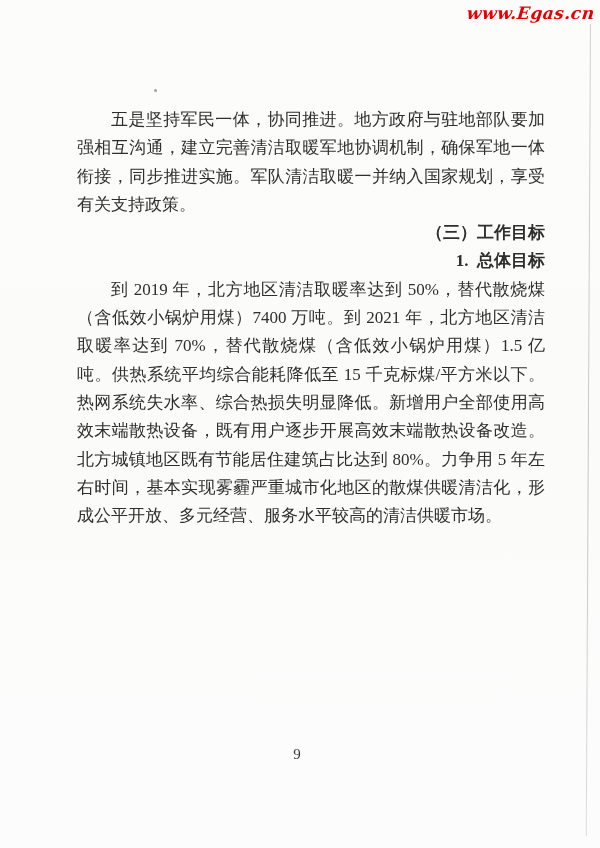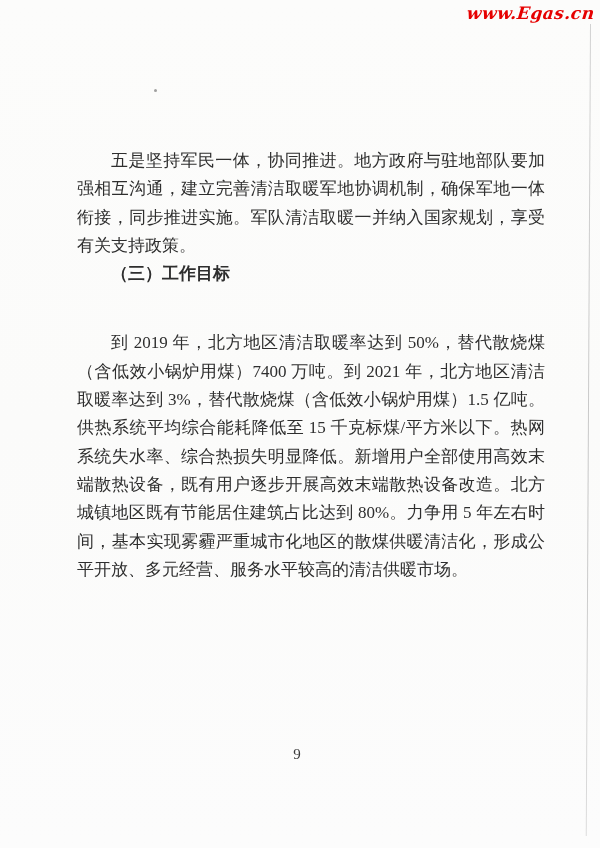--- a/index.html
+++ b/index.html
@@ -53,27 +53,27 @@
     left: 77px;
     top: 106px;
     width: 468px;
     color: #2e2e2e;
     font-size: 17px;
     line-height: 28.3px;
     text-align: justify;
     text-justify: inter-character;
   }
 
-  .para { text-indent: 2em; margin-top: 41px; }
+  .para { text-indent: 2em; }
 
   .heading {
     text-indent: 2em;
     font-weight: 600;
     white-space: pre-wrap;
-    text-align: left;
+    text-align: right;
   }
 
   .page-number {
     position: absolute;
     top: 746px;
     left: 0;
     width: 594px;
     text-align: center;
     font-size: 15px;
     color: #3a3a3a;
@@ -85,18 +85,19 @@
 <div class="page">
 
   <div class="watermark" style="color: rgb(230, 0, 0);">www.Egas.cn</div>
 
   <div class="scan-edge-line"></div>
   <div class="speck"></div>
 
   <div class="content">
     <p class="para">五是坚持军民一体，协同推进。地方政府与驻地部队要加强相互沟通，建立完善清洁取暖军地协调机制，确保军地一体衔接，同步推进实施。军队清洁取暖一并纳入国家规划，享受有关支持政策。</p>
     <p class="heading">（三）工作目标</p>
-    <p class="para">到 2019 年，北方地区清洁取暖率达到 50%，替代散烧煤（含低效小锅炉用煤）7400 万吨。到 2021 年，北方地区清洁取暖率达到 3%，替代散烧煤（含低效小锅炉用煤）1.5 亿吨。供热系统平均综合能耗降低至 15 千克标煤/平方米以下。热网系统失水率、综合热损失明显降低。新增用户全部使用高效末端散热设备，既有用户逐步开展高效末端散热设备改造。北方城镇地区既有节能居住建筑占比达到 80%。力争用 5 年左右时间，基本实现雾霾严重城市化地区的散煤供暖清洁化，形成公平开放、多元经营、服务水平较高的清洁供暖市场。</p>
+    <p class="heading">1.  总体目标</p>
+    <p class="para">到 2019 年，北方地区清洁取暖率达到 50%，替代散烧煤（含低效小锅炉用煤）7400 万吨。到 2021 年，北方地区清洁取暖率达到 70%，替代散烧煤（含低效小锅炉用煤）1.5 亿吨。供热系统平均综合能耗降低至 15 千克标煤/平方米以下。热网系统失水率、综合热损失明显降低。新增用户全部使用高效末端散热设备，既有用户逐步开展高效末端散热设备改造。北方城镇地区既有节能居住建筑占比达到 80%。力争用 5 年左右时间，基本实现雾霾严重城市化地区的散煤供暖清洁化，形成公平开放、多元经营、服务水平较高的清洁供暖市场。</p>
   </div>
 
   <div class="page-number">9</div>
 
 </div>
 
 </body></html>

